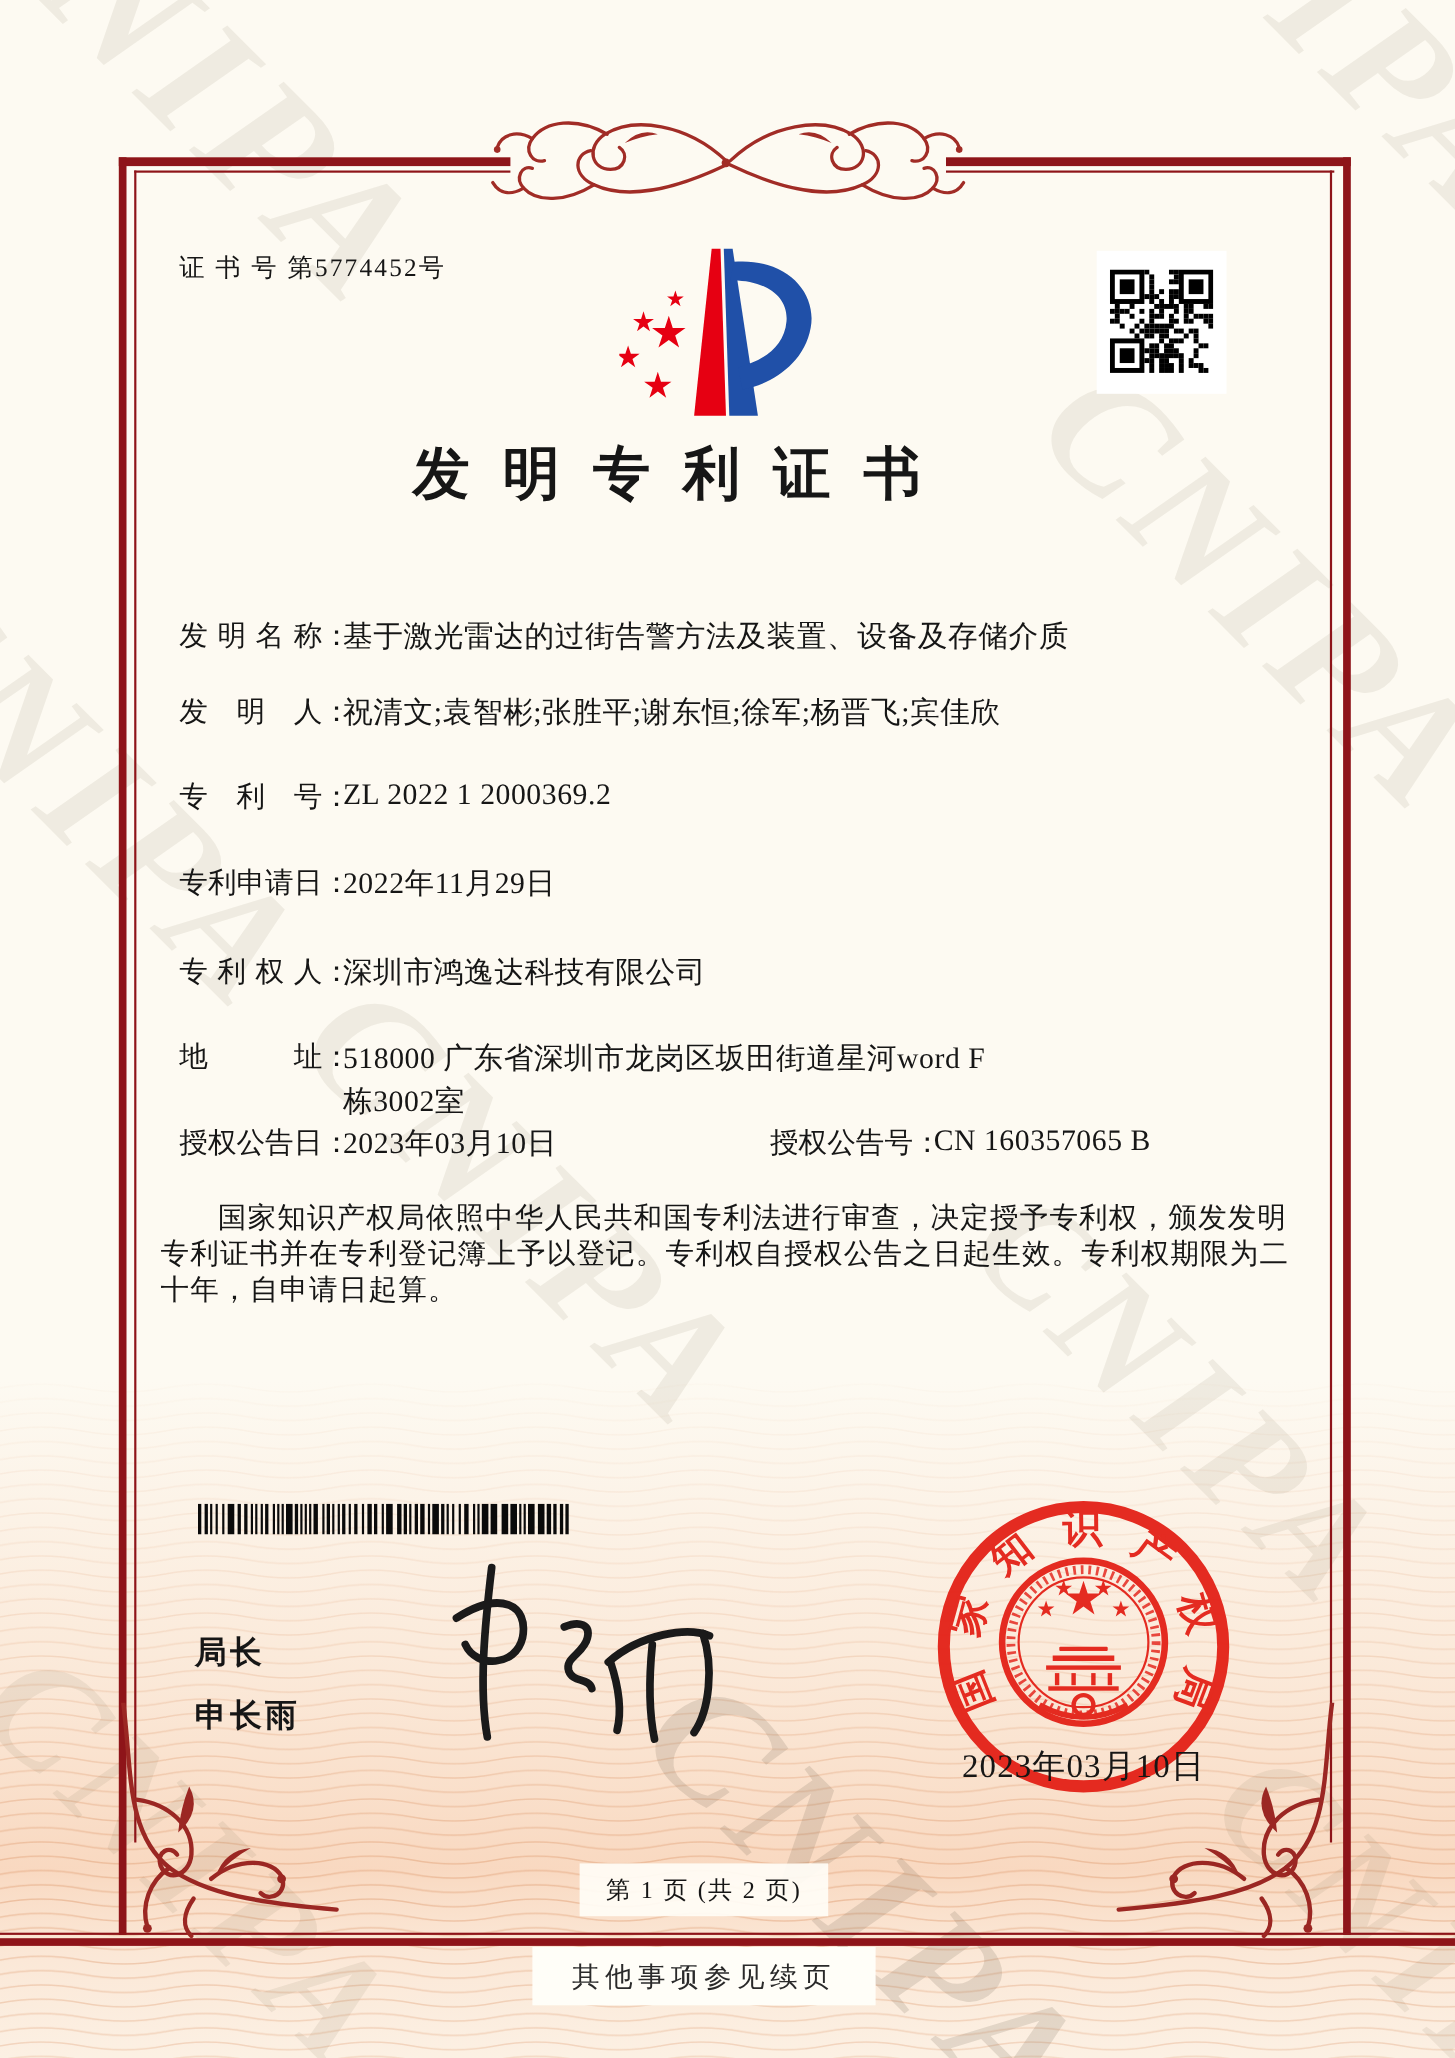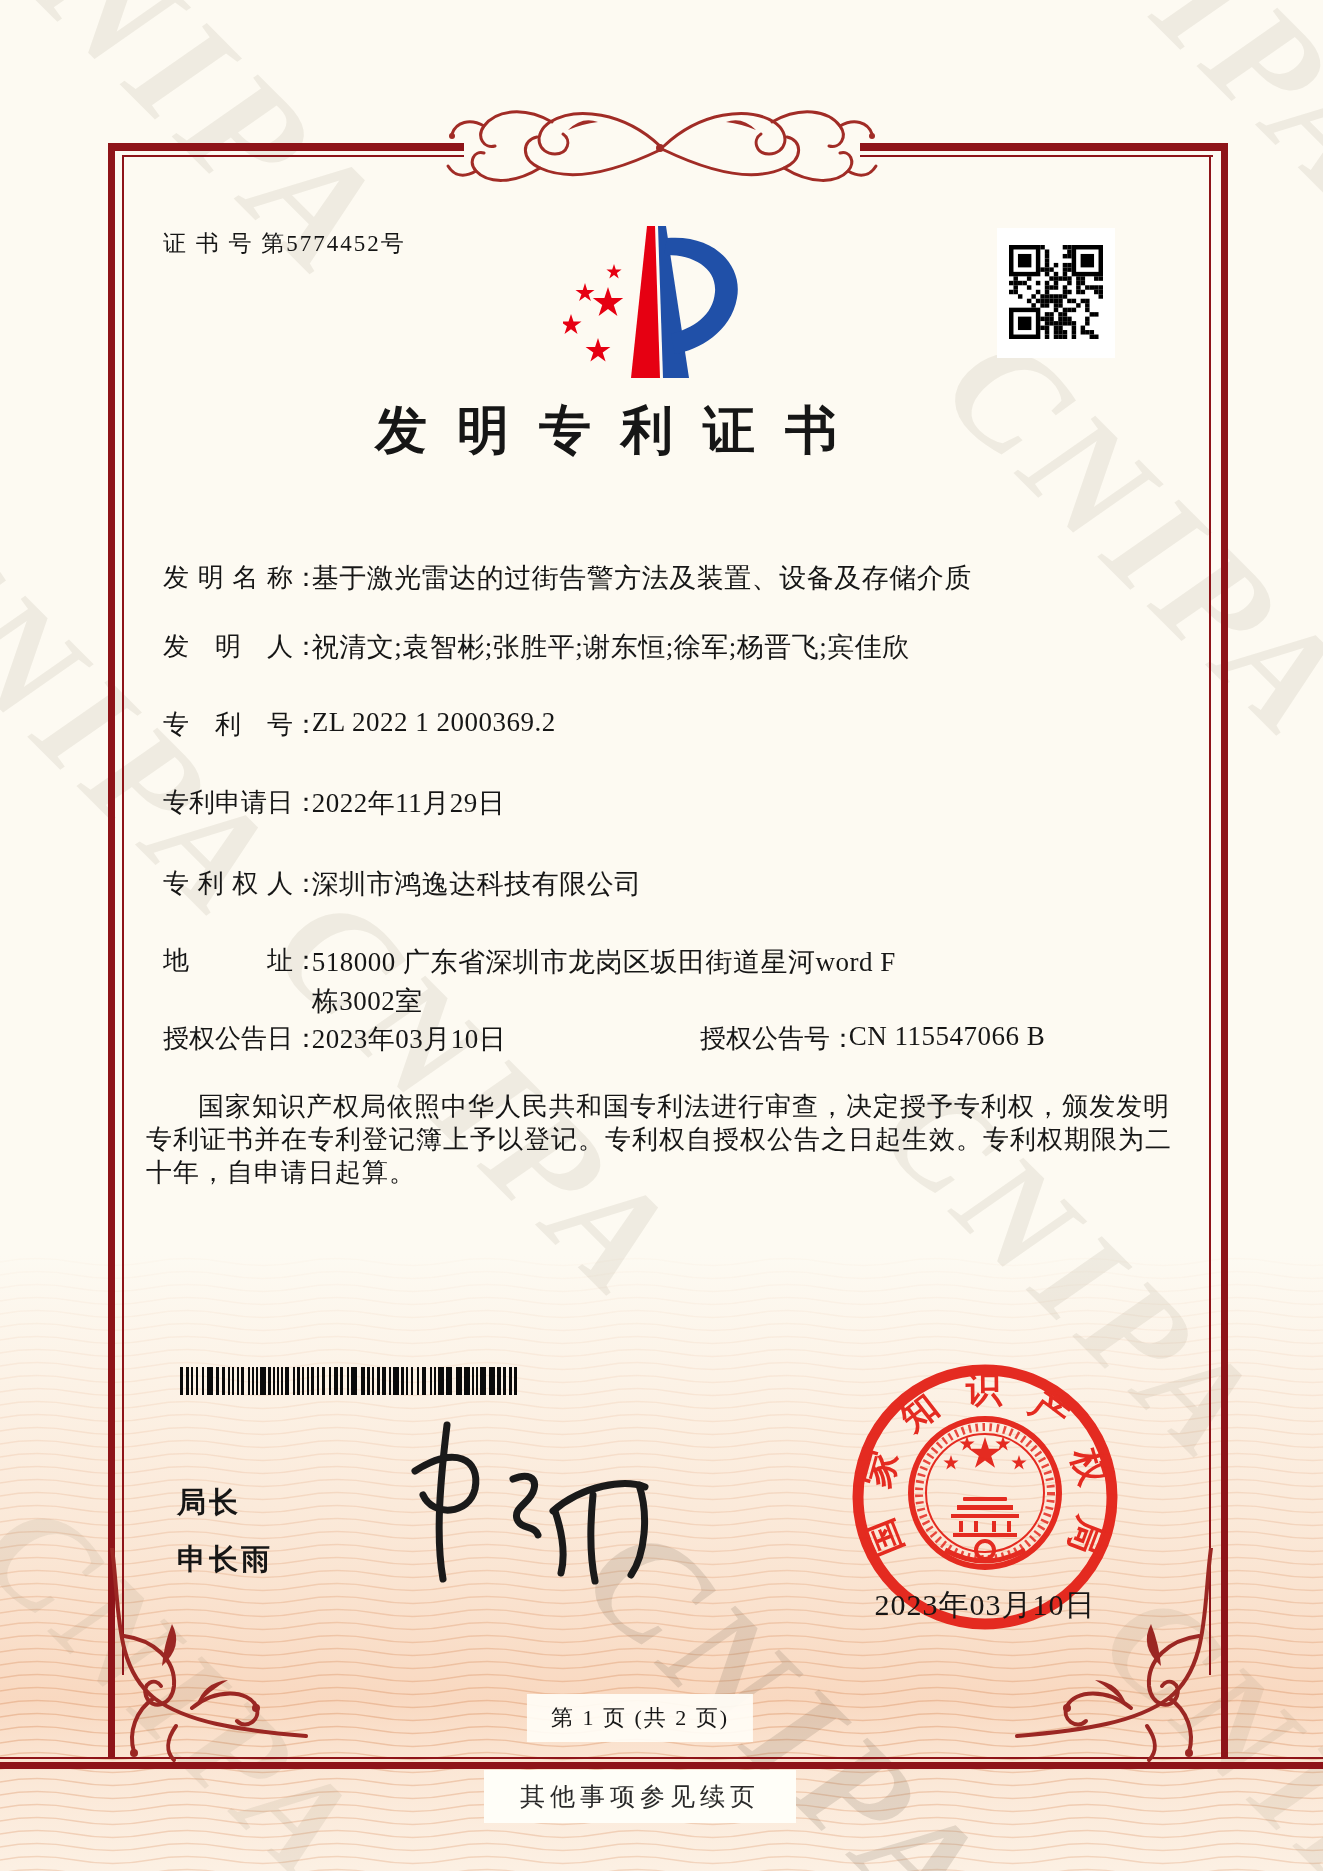--- a/index.html
+++ b/index.html
@@ -331,21 +331,21 @@
   </div>
   <div class="row" style="top:943px">
     <span class="lab">地址</span><span class="colon">：</span>
     <span class="val val-addr">518000 广东省深圳市龙岗区坂田街道星河word F栋3002室</span>
   </div>
   <div class="row" style="top:1021px">
     <span class="lab">授权公告日</span><span class="colon">：</span>
     <span class="val">2023年03月10日</span>
     <span class="pair2">
       <span class="lab">授权公告号</span><span class="colon">：</span>
-      <span class="val">CN 115547066 B</span>
+      <span class="val">CN 160357065 B</span>
     </span>
   </div>
 
   <div class="paras">
     <p>国家知识产权局依照中华人民共和国专利法进行审查，决定授予专利权，颁发发明专利证书并在专利登记簿上予以登记。专利权自授权公告之日起生效。专利权期限为二十年，自申请日起算。</p>
   </div>
 
   <svg id="barcode-svg" style="position:absolute;left:180px;top:1367px;" width="341" height="28" viewBox="0 0 341 28">
       <rect x="0" y="0" width="3" height="28" fill="#0a0a0a"></rect>
       <rect x="6" y="0" width="3" height="28" fill="#0a0a0a"></rect>

